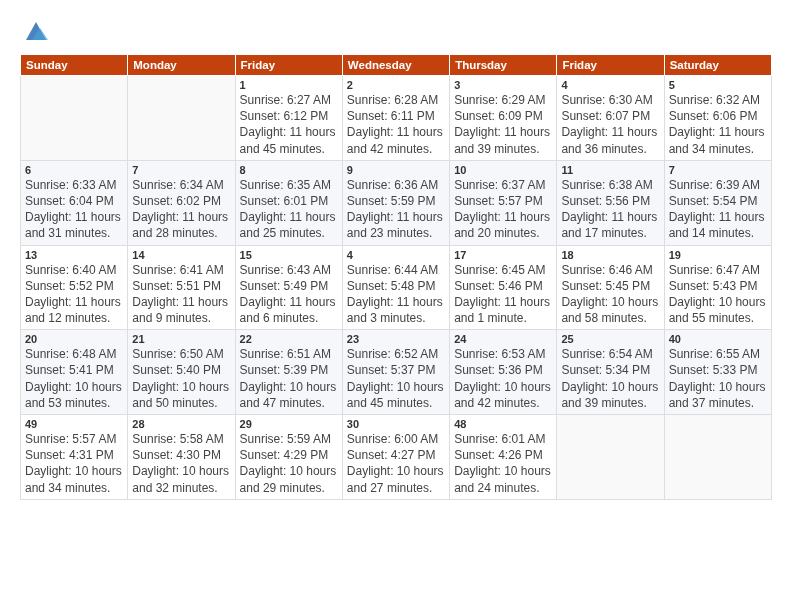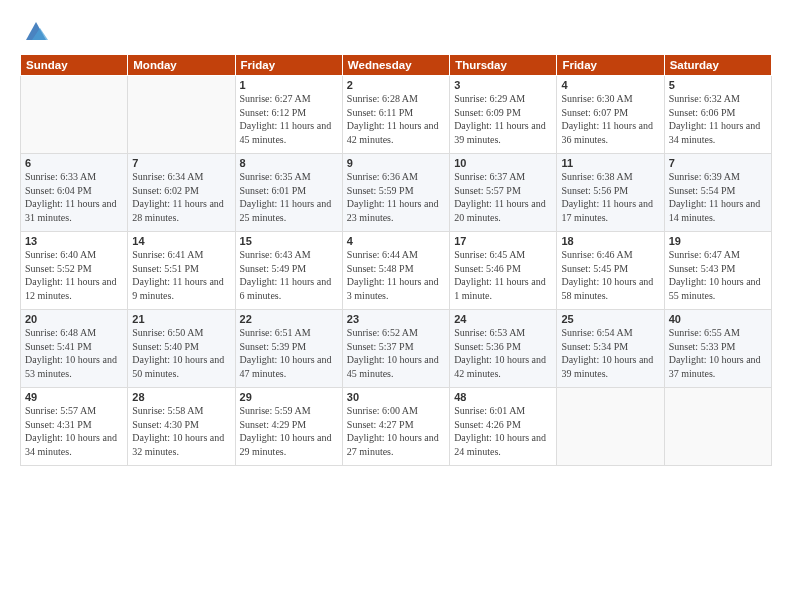--- a/index.html
+++ b/index.html
@@ -87,24 +87,23 @@
       background: #f5f7fa;
     }
     .day-num {
       font-size: 11px;
       font-weight: bold;
       color: #333;
       display: block;
       margin-bottom: 1px;
     }
     .day-info {
-      font-size: 10px;
+      font-size: 12px;
       color: #444;
       line-height: 1.35;
-      font-family: Liberation Serif, serif;
     }
     .empty-cell {
       background: #f9f9f9 !important;
     }
   </style>
 </head>
 <body>
 <div class="page">
 
 <div class="header">

